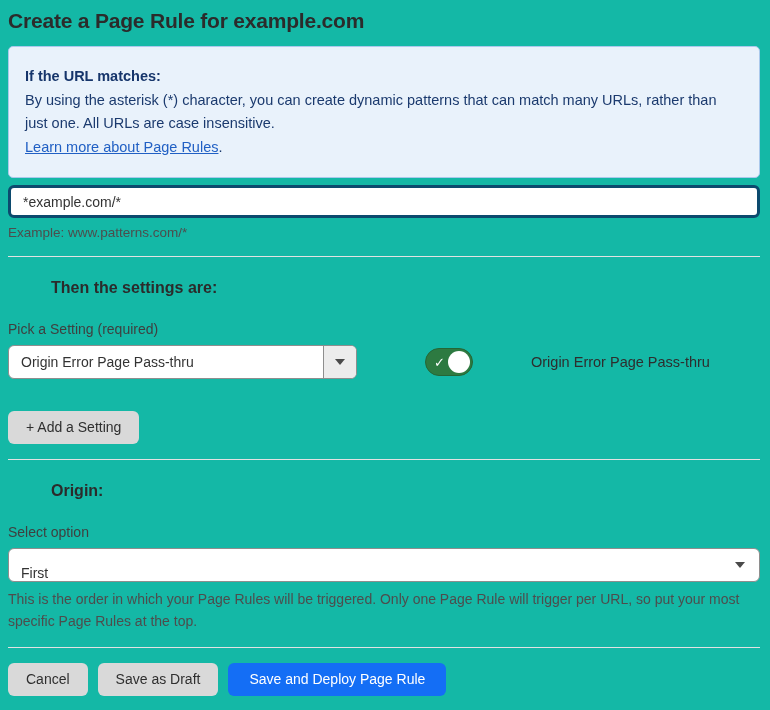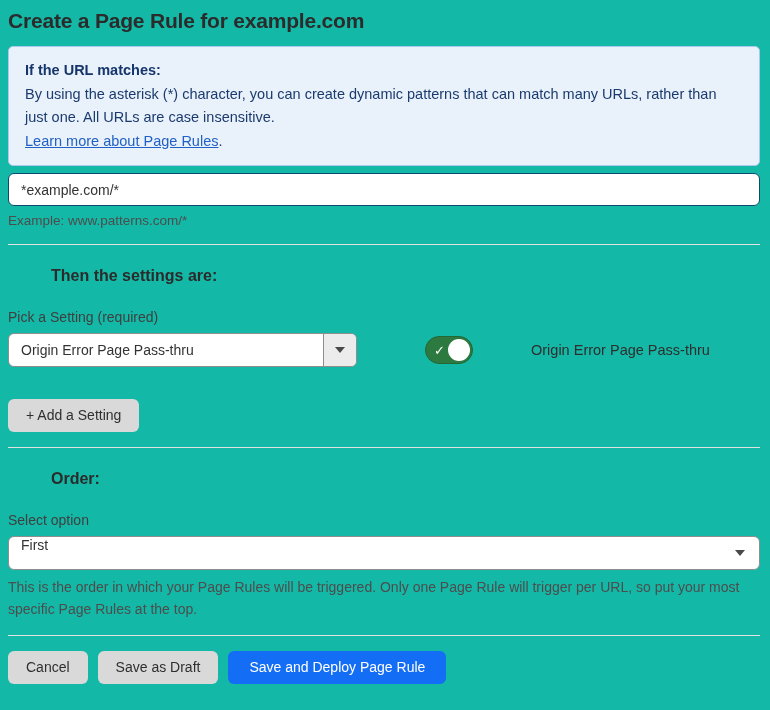--- a/index.html
+++ b/index.html
@@ -21,21 +21,21 @@
     font-weight: 700;
     color: #2b2b2b;
     line-height: 26px;
     letter-spacing: -0.2px;
   }
   .info-box {
     margin-top: 12px;
     background: #e9f2fb;
     border: 1px solid #abc9ec;
     border-radius: 5px;
-    padding: 12px 16px;
+    padding: 18px 16px;
     color: #1b3a6e;
     font-size: 14.5px;
     line-height: 23.5px;
   }
   .info-box-heading {
     font-weight: 700;
     color: #16356b;
   }
   .info-box-body {
     max-width: 700px;
@@ -49,21 +49,21 @@
     display: block;
     margin-top: 24px;
     font-size: 14px;
     color: #3f3f3f;
     line-height: 17px;
   }
   .text-input {
     margin-top: 7px;
     width: 752px;
     height: 33px;
-    border: 1px solid #0c4a6e;
+    border: 3px solid #0c4a6e;
     border-radius: 6px;
     padding: 0 12px;
     font-size: 14px;
     color: #333333;
     font-family: "Liberation Sans", "DejaVu Sans", sans-serif;
     background: #ffffff;
     outline: none;
   }
   .helper-text {
     margin-top: 6px;
@@ -184,21 +184,21 @@
   }
   .select-control {
     margin-top: 7px;
     position: relative;
     width: 752px;
     height: 34px;
     border: 1px solid #8e8e8e;
     border-radius: 6px;
     background: #ffffff;
     display: flex;
-    align-items: flex-start;
+    align-items: flex-end;
     padding: 0 12px;
     font-size: 14px;
     color: #333333;
     cursor: pointer;
   }
   .select-control .tri-down {
     position: absolute;
     right: 14px;
     top: 50%;
     transform: translateY(-50%);
@@ -249,21 +249,21 @@
       <span class="toggle-check">✓</span>
       <span class="toggle-knob"></span>
     </div>
     <span class="toggle-label">Origin Error Page Pass-thru</span>
   </div>
 
   <button class="btn btn-gray add-setting-btn">+ Add a Setting</button>
 
   <hr class="divider">
 
-  <h2 class="section-heading">Order:</h2>
+  <h2 class="section-heading">Origin:</h2>
 
   <label class="field-label">Select option</label>
 
   <div class="select-control">
     <span>First</span>
     <span class="tri-down"></span>
   </div>
 
   <div class="order-helper">This is the order in which your Page Rules will be triggered. Only one Page Rule will trigger per URL, so put your most specific Page Rules at the top.</div>
 

